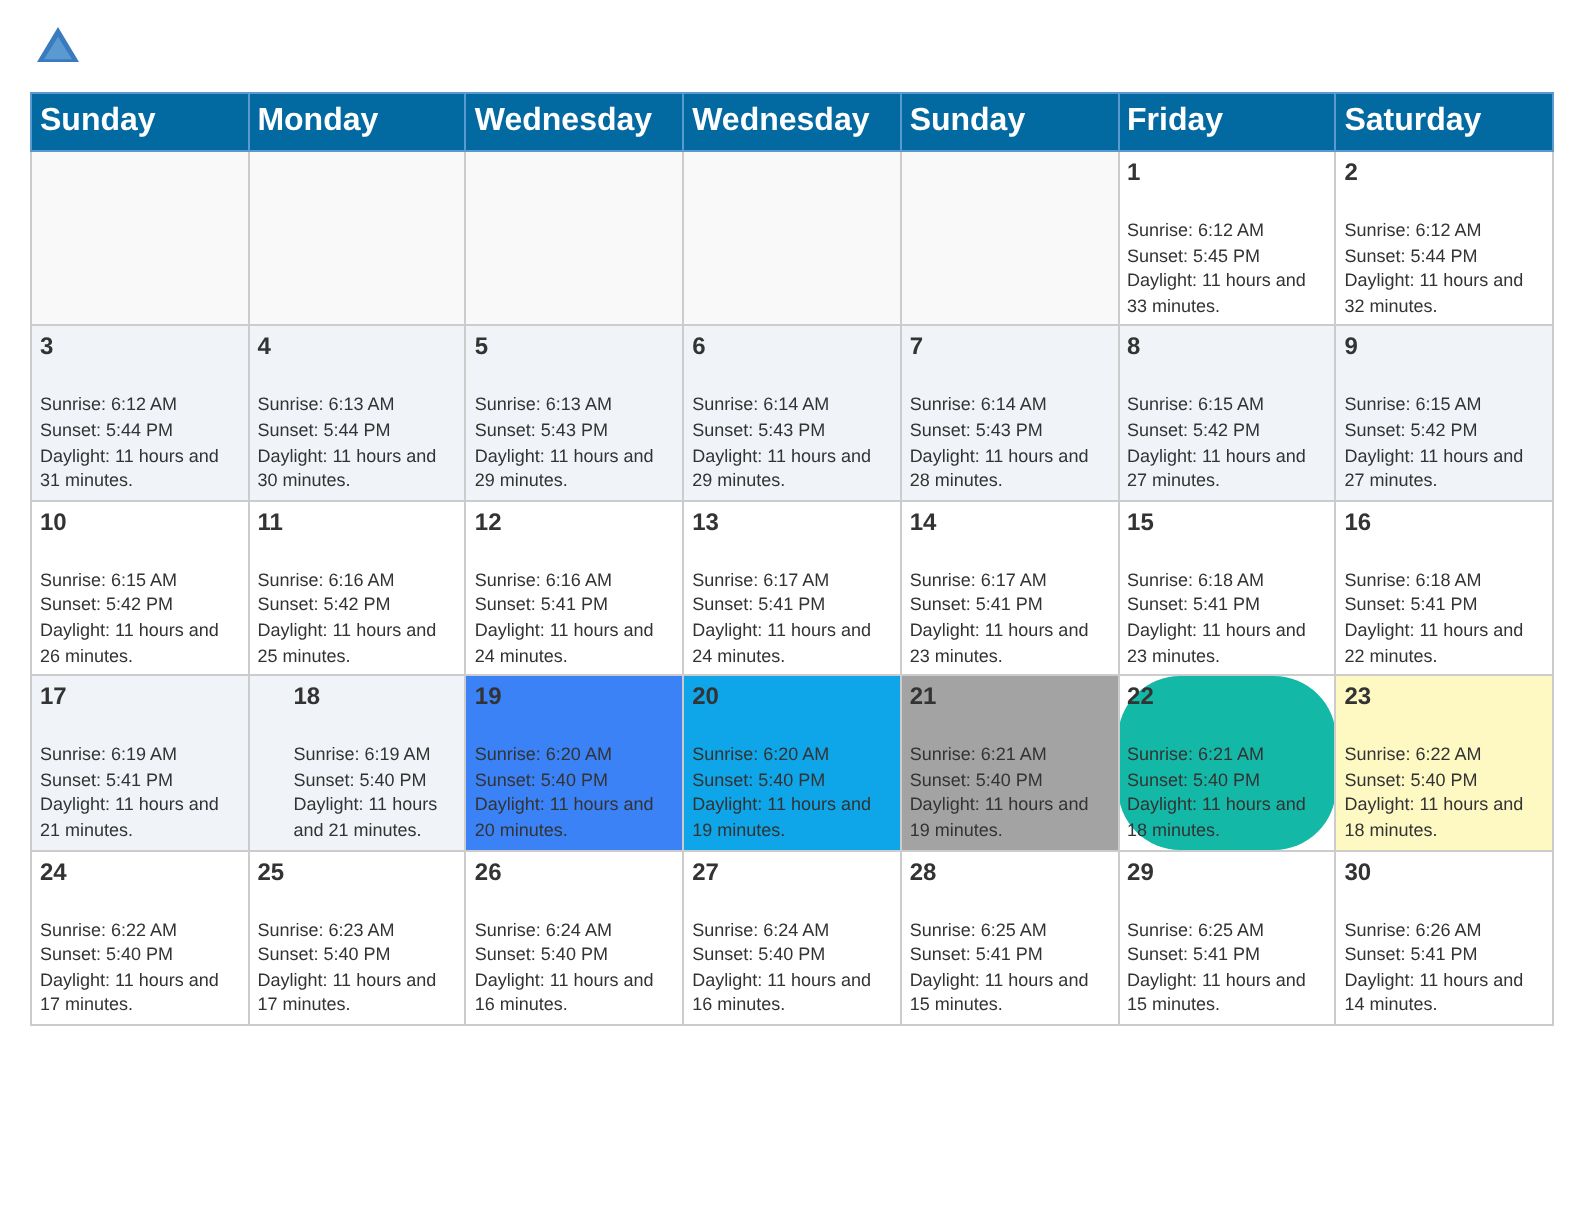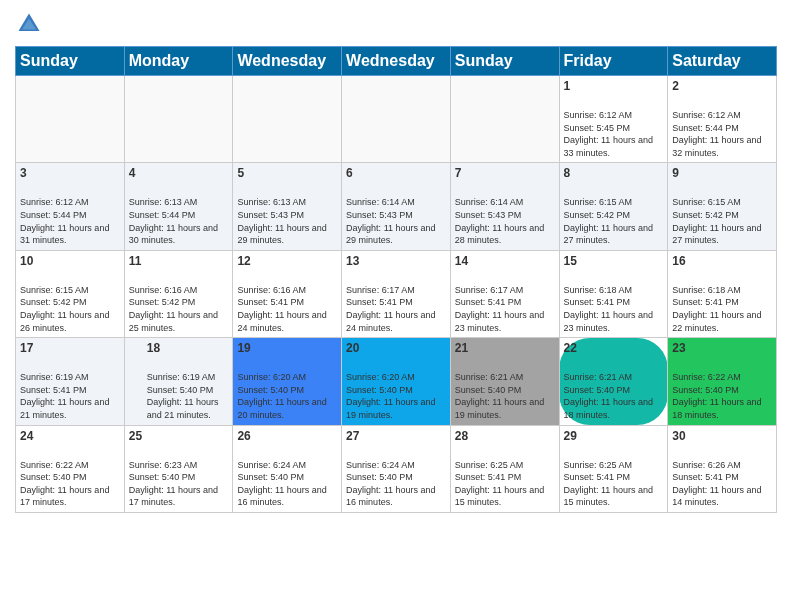--- a/index.html
+++ b/index.html
@@ -231,21 +231,21 @@
             <div class="day-info">Sunrise: 6:20 AM<br>Sunset: 5:40 PM<br>Daylight: 11 hours and 19 minutes.</div>
           </td>
           <td style="background: #a3a3a3;">
             <span class="day-number">21</span>
             <div class="day-info">Sunrise: 6:21 AM<br>Sunset: 5:40 PM<br>Daylight: 11 hours and 19 minutes.</div>
           </td>
           <td style="background: #14b8a6; border-radius: 31px;">
             <span class="day-number">22</span>
             <div class="day-info">Sunrise: 6:21 AM<br>Sunset: 5:40 PM<br>Daylight: 11 hours and 18 minutes.</div>
           </td>
-          <td style="background: #22c55e;">
+          <td style="background: #fef9c3;">
             <span class="day-number">23</span>
             <div class="day-info">Sunrise: 6:22 AM<br>Sunset: 5:40 PM<br>Daylight: 11 hours and 18 minutes.</div>
           </td>
         </tr>
         <tr>
           <td>
             <span class="day-number">24</span>
             <div class="day-info">Sunrise: 6:22 AM<br>Sunset: 5:40 PM<br>Daylight: 11 hours and 17 minutes.</div>
           </td>
           <td>

